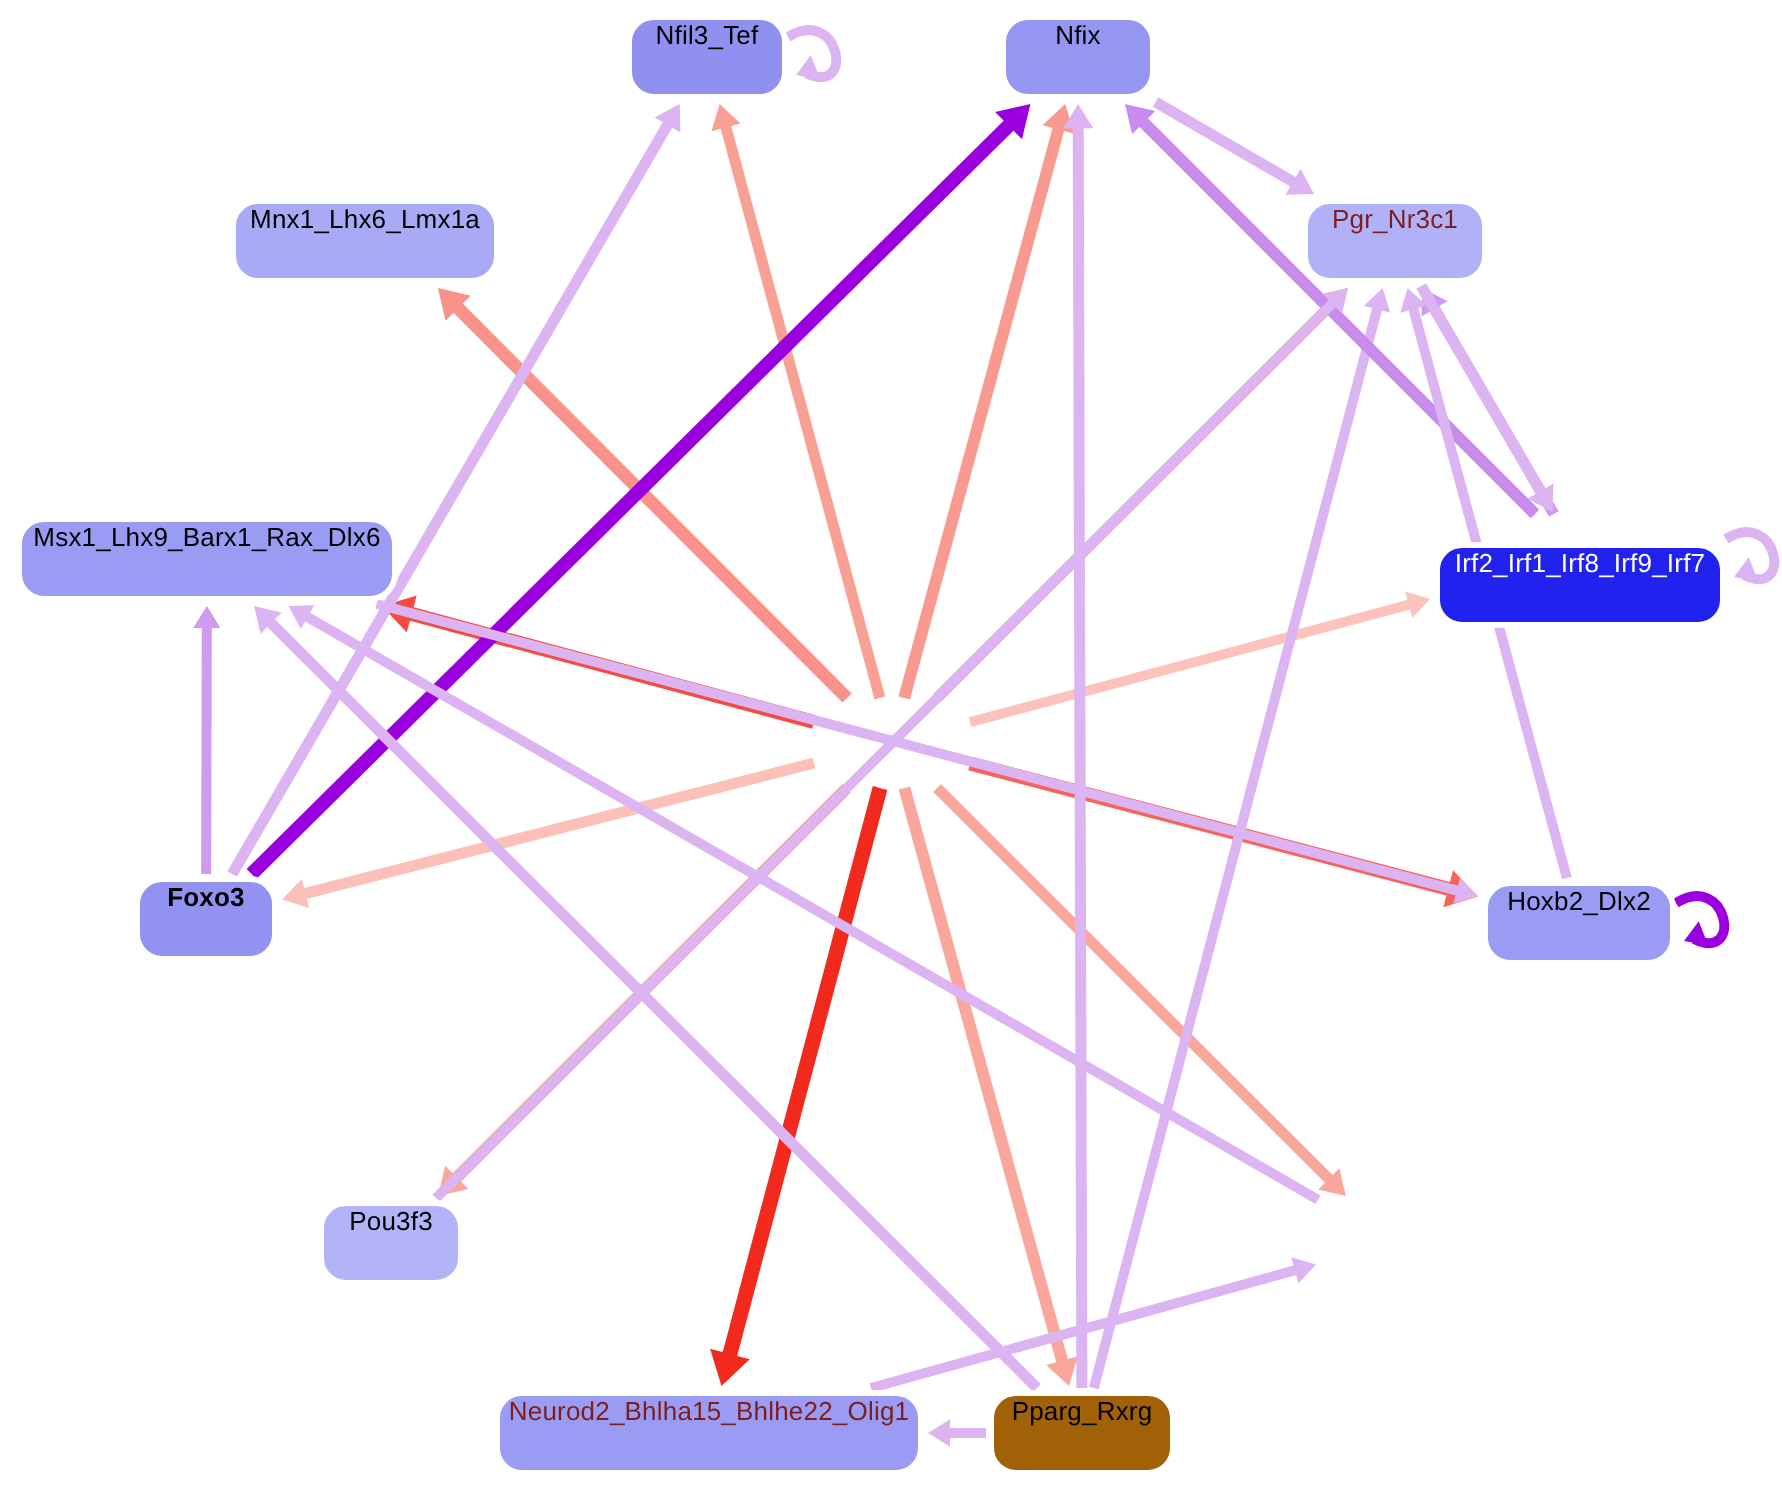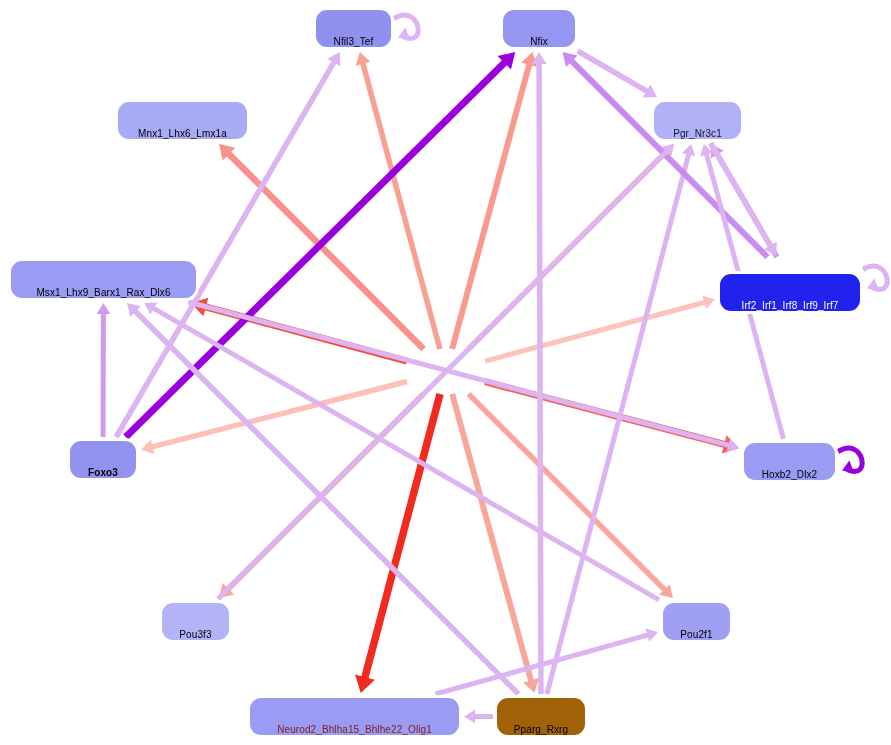--- a/index.html
+++ b/index.html
@@ -19,26 +19,26 @@
     position: absolute;
     left: 0;
     top: 0;
     width: 891px;
     height: 745px;
   }
   .node {
     position: absolute;
     box-sizing: border-box;
     display: flex;
-    align-items: flex-end;
+    align-items: flex-start;
     justify-content: center;
     border-radius: 13px;
     border: 2px solid #ffffff;
     box-shadow: 0 0 0 1px rgba(255,255,255,0.9);
-    font-size: 10px;
+    font-size: 13px;
     font-family: "Liberation Sans", sans-serif;
     color: #000000;
     white-space: nowrap;
     letter-spacing: 0.1px;
     z-index: 5;
     cursor: pointer;
   }
   .node-label {
     pointer-events: none;
   }
@@ -175,40 +175,37 @@
     </svg>
 <div class="node" style="left: 314px; top: 8px; width: 79px; height: 41px; background: rgb(143, 144, 240); color: rgb(0, 0, 0);">
       <span class="node-label">Nfil3_Tef</span>
     </div>
     <div class="node" style="left: 501px; top: 8px; width: 76px; height: 41px; background: rgb(149, 150, 242); color: rgb(0, 0, 0);">
       <span class="node-label">Nfix</span>
     </div>
     <div class="node" style="left: 116px; top: 100px; width: 133px; height: 41px; background: rgb(169, 170, 245); color: #000000;">
       <span class="node-label">Mnx1_Lhx6_Lmx1a</span>
     </div>
-    <div class="node" style="left: 652px; top: 100px; width: 91px; height: 41px; background: rgb(176, 177, 247); color: #0f172a;">
+    <div class="node" style="left: 652px; top: 100px; width: 91px; height: 41px; background: rgb(176, 177, 247); color: #7f1d1d;">
       <span class="node-label">Pgr_Nr3c1</span>
     </div>
     <div class="node" style="left: 9px; top: 259px; width: 189px; height: 41px; background: rgb(154, 155, 243); color: rgb(0, 0, 0);">
       <span class="node-label">Msx1_Lhx9_Barx1_Rax_Dlx6</span>
     </div>
     <div class="node" style="left: 718px; top: 272px; width: 144px; height: 41px; background: rgb(34, 34, 238); color: rgb(255, 255, 255);">
       <span class="node-label">Irf2_Irf1_Irf8_Irf9_Irf7</span>
     </div>
     <div class="node" style="left: 68px; top: 439px; width: 70px; height: 41px; background: rgb(146, 147, 241); color: rgb(0, 0, 0); font-weight: bold;">
       <span class="node-label">Foxo3</span>
     </div>
     <div class="node" style="left: 742px; top: 441px; width: 95px; height: 41px; background: rgb(154, 155, 243); color: rgb(0, 0, 0);">
       <span class="node-label">Hoxb2_Dlx2</span>
     </div>
     <div class="node" style="left: 160px; top: 601px; width: 71px; height: 41px; background: rgb(179, 180, 247); color: rgb(0, 0, 0);">
       <span class="node-label">Pou3f3</span>
-    </div>
-    <div class="node" style="left: 661px; top: 601px; width: 71px; height: 41px; background: rgb(159, 160, 244); color: rgb(0, 0, 0);">
-      <span class="node-label">Pou2f1</span>
     </div>
     <div class="node" style="left: 248px; top: 696px; width: 213px; height: 41px; background: rgb(154, 155, 243); color: #7f1d1d;">
       <span class="node-label">Neurod2_Bhlha15_Bhlhe22_Olig1</span>
     </div>
     <div class="node" style="left: 495px; top: 696px; width: 92px; height: 41px; background: #a16207; color: rgb(0, 0, 0);">
       <span class="node-label">Pparg_Rxrg</span>
     </div>
   </div>
 
 </body></html>

